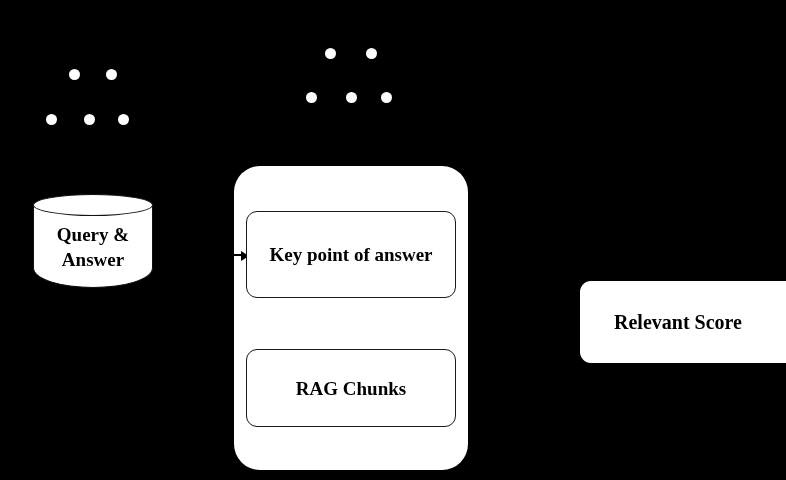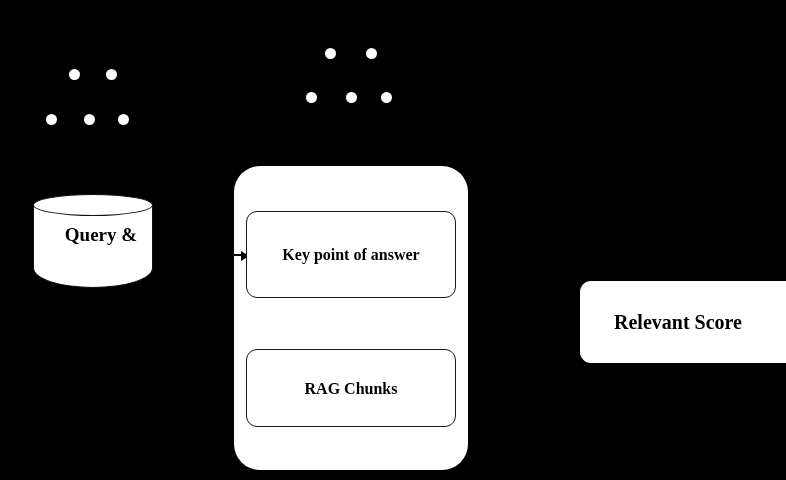--- a/index.html
+++ b/index.html
@@ -61,21 +61,20 @@
   .cyl-label {
     position: absolute;
     left: 0;
     top: 28px;
     width: 100%;
     text-align: center;
     color: #000000;
     font-weight: bold;
     font-size: 19px;
     line-height: 25px;
-    padding-left: 8px;
   }
 
   
   .panel {
     position: absolute;
     left: 234px;
     top: 166px;
     width: 234px;
     height: 304px;
     background: #ffffff;
@@ -89,21 +88,21 @@
     background: #ffffff;
     border: 1.5px solid #1a1a1a;
     border-radius: 11px;
     box-sizing: border-box;
     display: flex;
     align-items: center;
     justify-content: center;
     text-align: left;
     color: #000000;
     font-weight: bold;
-    font-size: 16px;
+    font-size: 19px;
     line-height: 25px;
   }
   #box-keypoint {
     left: 246px;
     top: 211px;
     width: 210px;
     height: 87px;
   }
   #box-ragchunks {
     left: 246px;
@@ -177,20 +176,21 @@
       <div class="dot" style="left: 306px; top: 92px; width: 11px; height: 11px; background: rgb(255, 255, 255);"></div>
       <div class="dot" style="left: 346px; top: 92px; width: 11px; height: 11px; background: rgb(255, 255, 255);"></div>
       <div class="dot" style="left: 381px; top: 92px; width: 11px; height: 11px; background: rgb(255, 255, 255);"></div>
     </div>
 
   <div class="cylinder">
     <div class="cyl-body"></div>
     <div class="cyl-top"></div>
     <div class="cyl-label">
       <div>Query &amp;</div>
+      <div>Answer</div>
     </div>
   </div>
 
   <div class="panel"></div>
 
   <div class="arrow-in">
     <div class="shaft"></div>
     <div class="head"></div>
   </div>
 

